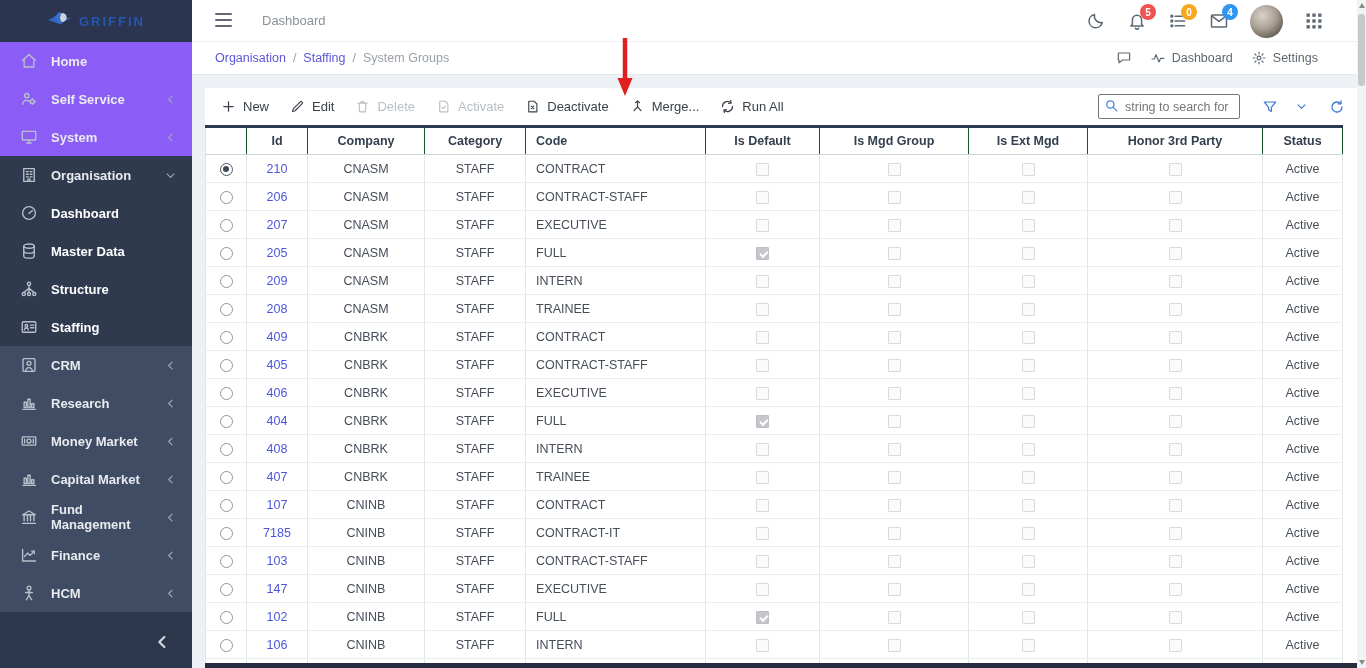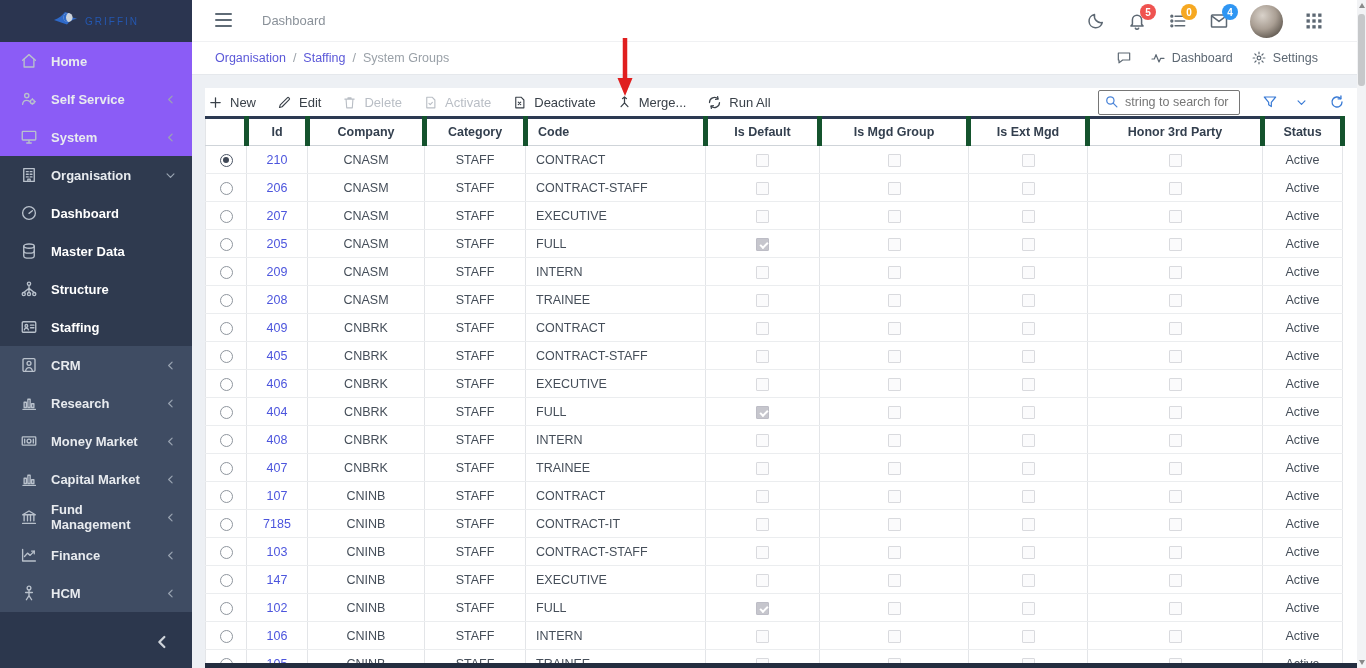--- a/index.html
+++ b/index.html
@@ -2,21 +2,21 @@
 <html><head>
 <meta charset="utf-8">
 <style>
   * { margin:0; padding:0; box-sizing:border-box; }
   html,body { width:1366px; height:668px; overflow:hidden;
     font-family:"Liberation Sans","DejaVu Sans",sans-serif; background:#edf0f4; }
 
   
   .sidebar { position:absolute; left:0; top:0; width:192px; height:668px; background:#3f4c63; z-index:5; }
   .logo-bar { height:42px; background:#2b3550; display:flex; align-items:center; justify-content:center; gap:6px; }
-  .logo-text { color:#2457b0; font-size:10px; font-weight:normal; letter-spacing:2px; }
+  .logo-text { color:#2457b0; font-size:13px; font-weight:bold; letter-spacing:2px; }
   .nav { position:absolute; top:42px; left:0; right:0; }
   .nav-top { background:#8b5cf6; }
   .nav-group { background:#2f3a4f; }
   .nav-item { height:38px; display:flex; align-items:center; padding:0 16px 0 20px; cursor:pointer; }
   .nicon { width:18px; height:18px; color:#b9c1cc; flex:0 0 18px; }
   .nicon svg { width:18px; height:18px; display:block; }
   .nlabel { margin-left:13px; color:#e8ebef; font-size:13px; font-weight:600; }
   .nav-item.child .nlabel { color:#ffffff; }
   .nchev { margin-left:auto; width:11px; height:11px; color:#9aa4b2; }
   .nchev svg { width:11px; height:11px; display:block; }
@@ -42,39 +42,39 @@
   .crumbs { margin-left:23px; font-size:12.5px; display:flex; gap:7px; align-items:center; }
   .crumb-link { color:#5b58d8; cursor:pointer; }
   .crumb-sep,.crumb-cur { color:#9aa1a8; }
   .crumb-right { margin-left:auto; margin-right:48px; display:flex; align-items:center; gap:18px; color:#5d6873; font-size:12.5px; }
   .crumb-right .ric { width:16px; height:16px; color:#5d6873; }
   .crumb-right .ric svg { width:16px; height:16px; display:block; }
   .rlink { display:flex; align-items:center; gap:6px; cursor:pointer; }
 
   
   .card { position:absolute; left:205px; top:88px; width:1152px; height:580px; background:#fff; overflow:hidden; }
-  .toolbar { height:28px; display:flex; align-items:center; padding:0 12px 0 3px; }
+  .toolbar { height:37px; display:flex; align-items:center; padding:0 12px 0 16px; }
   .tbtn { display:flex; align-items:center; gap:7px; margin-right:21px; font-size:13px; color:#3a4149; cursor:pointer; white-space:nowrap; }
   .tbtn .bic { width:15px; height:15px; }
   .tbtn .bic svg { width:15px; height:15px; display:block; }
   .tbtn.disabled { color:#b9bec5; cursor:default; }
   .search-wrap { margin-left:auto; display:flex; align-items:center; gap:22px; }
   .search-box { position:relative; width:142px; height:25px; }
   .search-box input { width:100%; height:100%; border:1px solid #767676; border-radius:2px; padding:0 6px 0 26px; font-size:12.5px; color:#333;
      font-family:"Liberation Sans","DejaVu Sans",sans-serif; outline:none; }
   .search-box input::placeholder { color:#767676; }
   .s-ic { position:absolute; left:6px; top:4px; width:15px; height:15px; color:#4a84d8; }
   .s-ic svg { width:15px; height:15px; display:block; }
   .f-ic { width:16px; height:16px; color:#3a7bd5; cursor:pointer; }
   .f-ic svg { width:16px; height:16px; display:block; }
   .f-chev { width:11px; height:11px; color:#3a7bd5; cursor:pointer; margin-left:-4px; }
   .f-chev svg { width:11px; height:11px; display:block; }
 
   table.grid { border-collapse:collapse; table-layout:fixed; width:1137px; border-top:3px solid #2c3a52; background:#fff; }
-  .grid th { height:28px; font-size:12.5px; font-weight:bold; color:#333f4e; border-right:5px solid #14532d; border-bottom:1px solid #cfd4d9; background:#fff; }
+  .grid th { height:28px; font-size:12.5px; font-weight:bold; color:#333f4e; border-right:1px solid #14532d; border-bottom:1px solid #cfd4d9; background:#fff; }
   .grid td { height:28px; font-size:12.5px; color:#454e59; border-right:1px solid #e3e5e8; border-bottom:1px solid #ebedef; background:#fff; }
   .grid th:first-child,.grid td:first-child { border-left:1px solid #e3e5e8; }
   .grid .l { text-align:left; padding-left:10px; }
   .grid .c { text-align:center; }
   .idlink { color:#4c55dd; text-decoration:none; cursor:pointer; }
   .radio { display:inline-block; width:13px; height:13px; border:1px solid #8f969e; border-radius:50%; position:relative; vertical-align:middle; cursor:pointer; background:#fff; }
   .radio.selected { border-color:#4b5565; }
   .radio.selected::after { content:""; position:absolute; left:2.5px; top:2.5px; width:6px; height:6px; border-radius:50%; background:#3f4856; }
   .cb { display:inline-block; width:13px; height:13px; border:1px solid #d9dade; background:#fbfbfc; vertical-align:middle; position:relative; border-radius:1px; }
   .cb.checked { background:#c6c6cd; border-color:#bdbdc6; }

